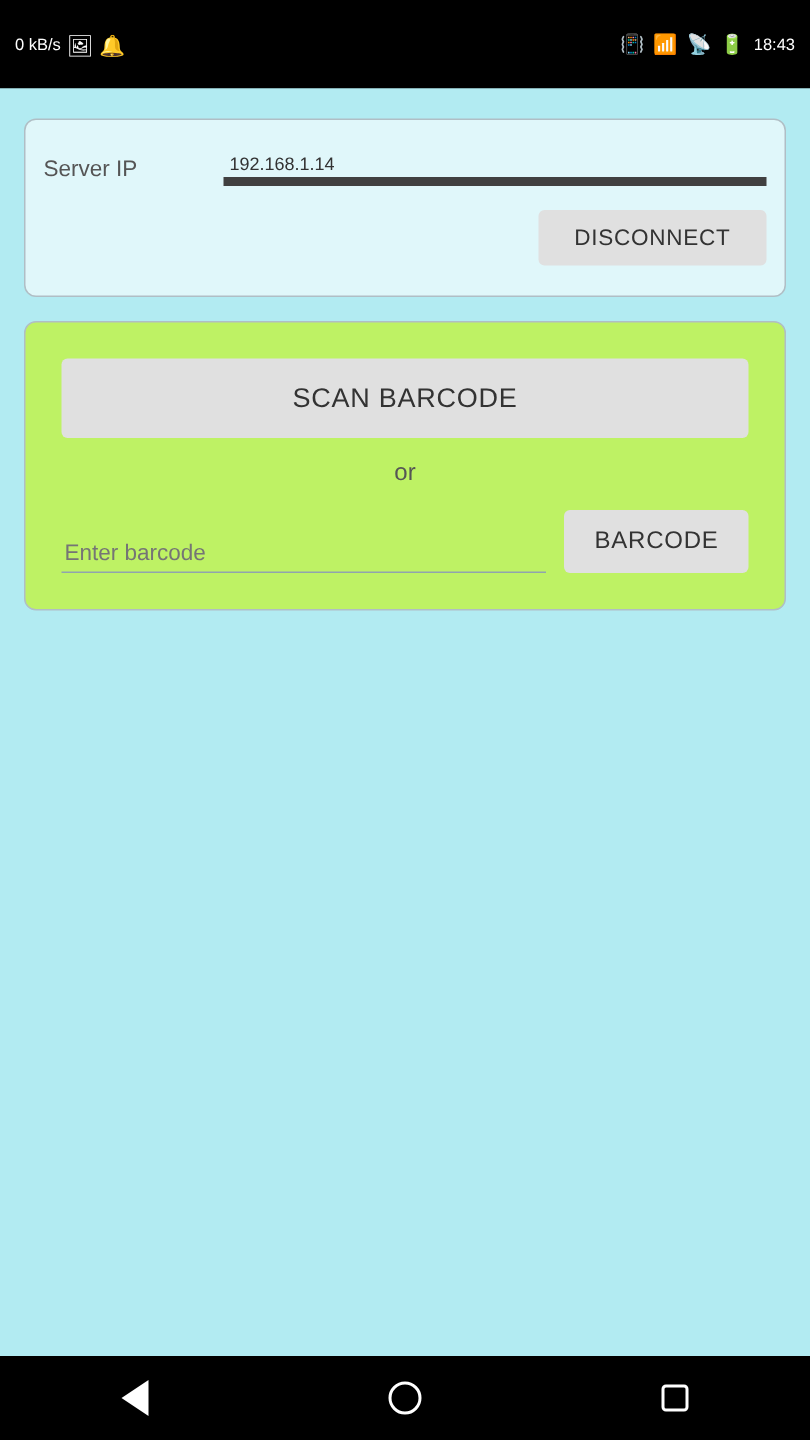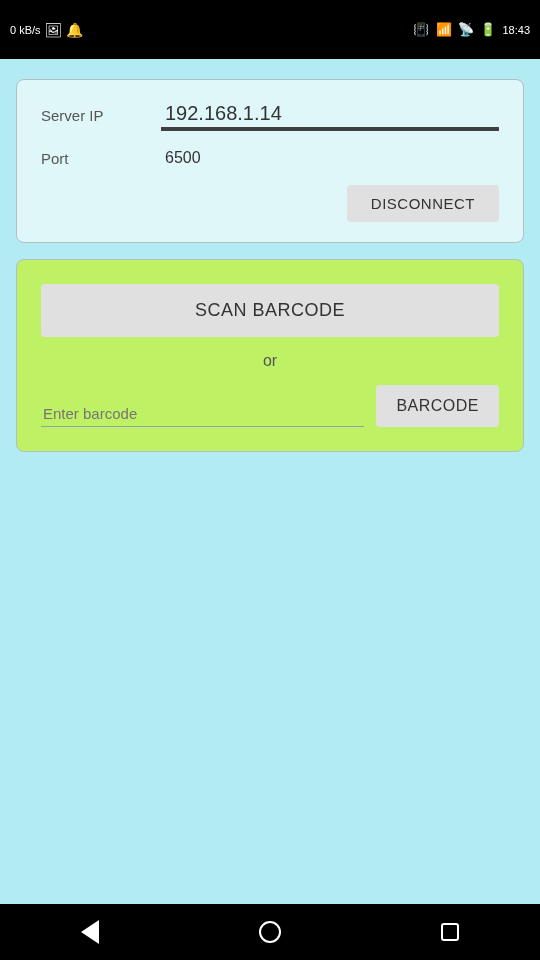--- a/index.html
+++ b/index.html
@@ -57,43 +57,43 @@
       display: flex;
       flex-direction: column;
       gap: 16px;
     }
 
     
     .card {
       background-color: #e0f7fa;
       border-radius: 8px;
       border: 1px solid #b0bec5;
-      padding: 20px 24px;
+      padding: 20px 12px;
     }
 
     
     .form-row {
       display: flex;
       align-items: center;
       margin-bottom: 16px;
     }
 
     .form-label {
       color: #555;
       font-size: 15px;
       width: 120px;
       text-align: left;
     }
 
     .form-input {
       flex: 1;
       border: none;
-      border-bottom: 4px solid #404040;
+      border-bottom: 6px solid #404040;
       background: transparent;
-      font-size: 20px;
+      font-size: 12px;
       color: #333;
       padding: 2px 4px;
       outline: none;
     }
 
     .form-input-readonly {
       flex: 1;
       border: none;
       background: transparent;
       font-size: 16px;
@@ -255,24 +255,20 @@
 </div>
 
 <div class="main-content">
 
   <div class="card">
     <div class="form-row">
       <span class="form-label">Server IP</span>
       <input class="form-input" type="text" value="192.168.1.14" style="">
     </div>
 
-    <div class="form-row">
-      <span class="form-label">Port</span>
-      <input class="form-input-readonly" type="text" value="6500" readonly="" style="">
-    </div>
 
     <div class="disconnect-row">
       <button class="disconnect-button">DISCONNECT</button>
     </div>
   </div>
 
   <div class="barcode-card">
     <button class="scan-barcode-button">SCAN BARCODE</button>
 
     <div class="or-text">or</div>

